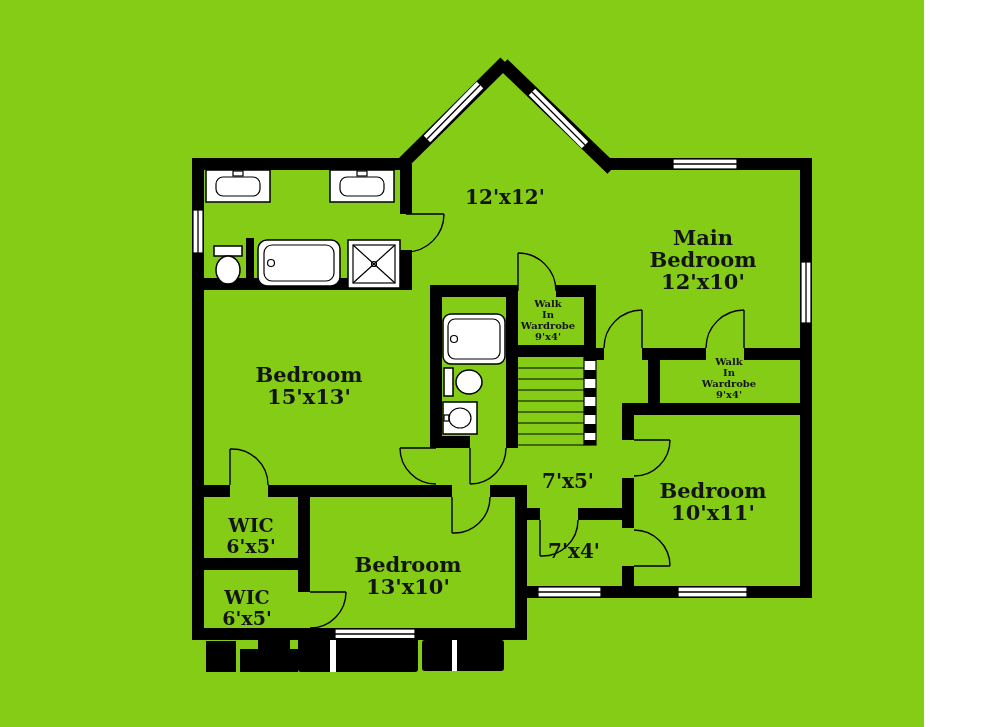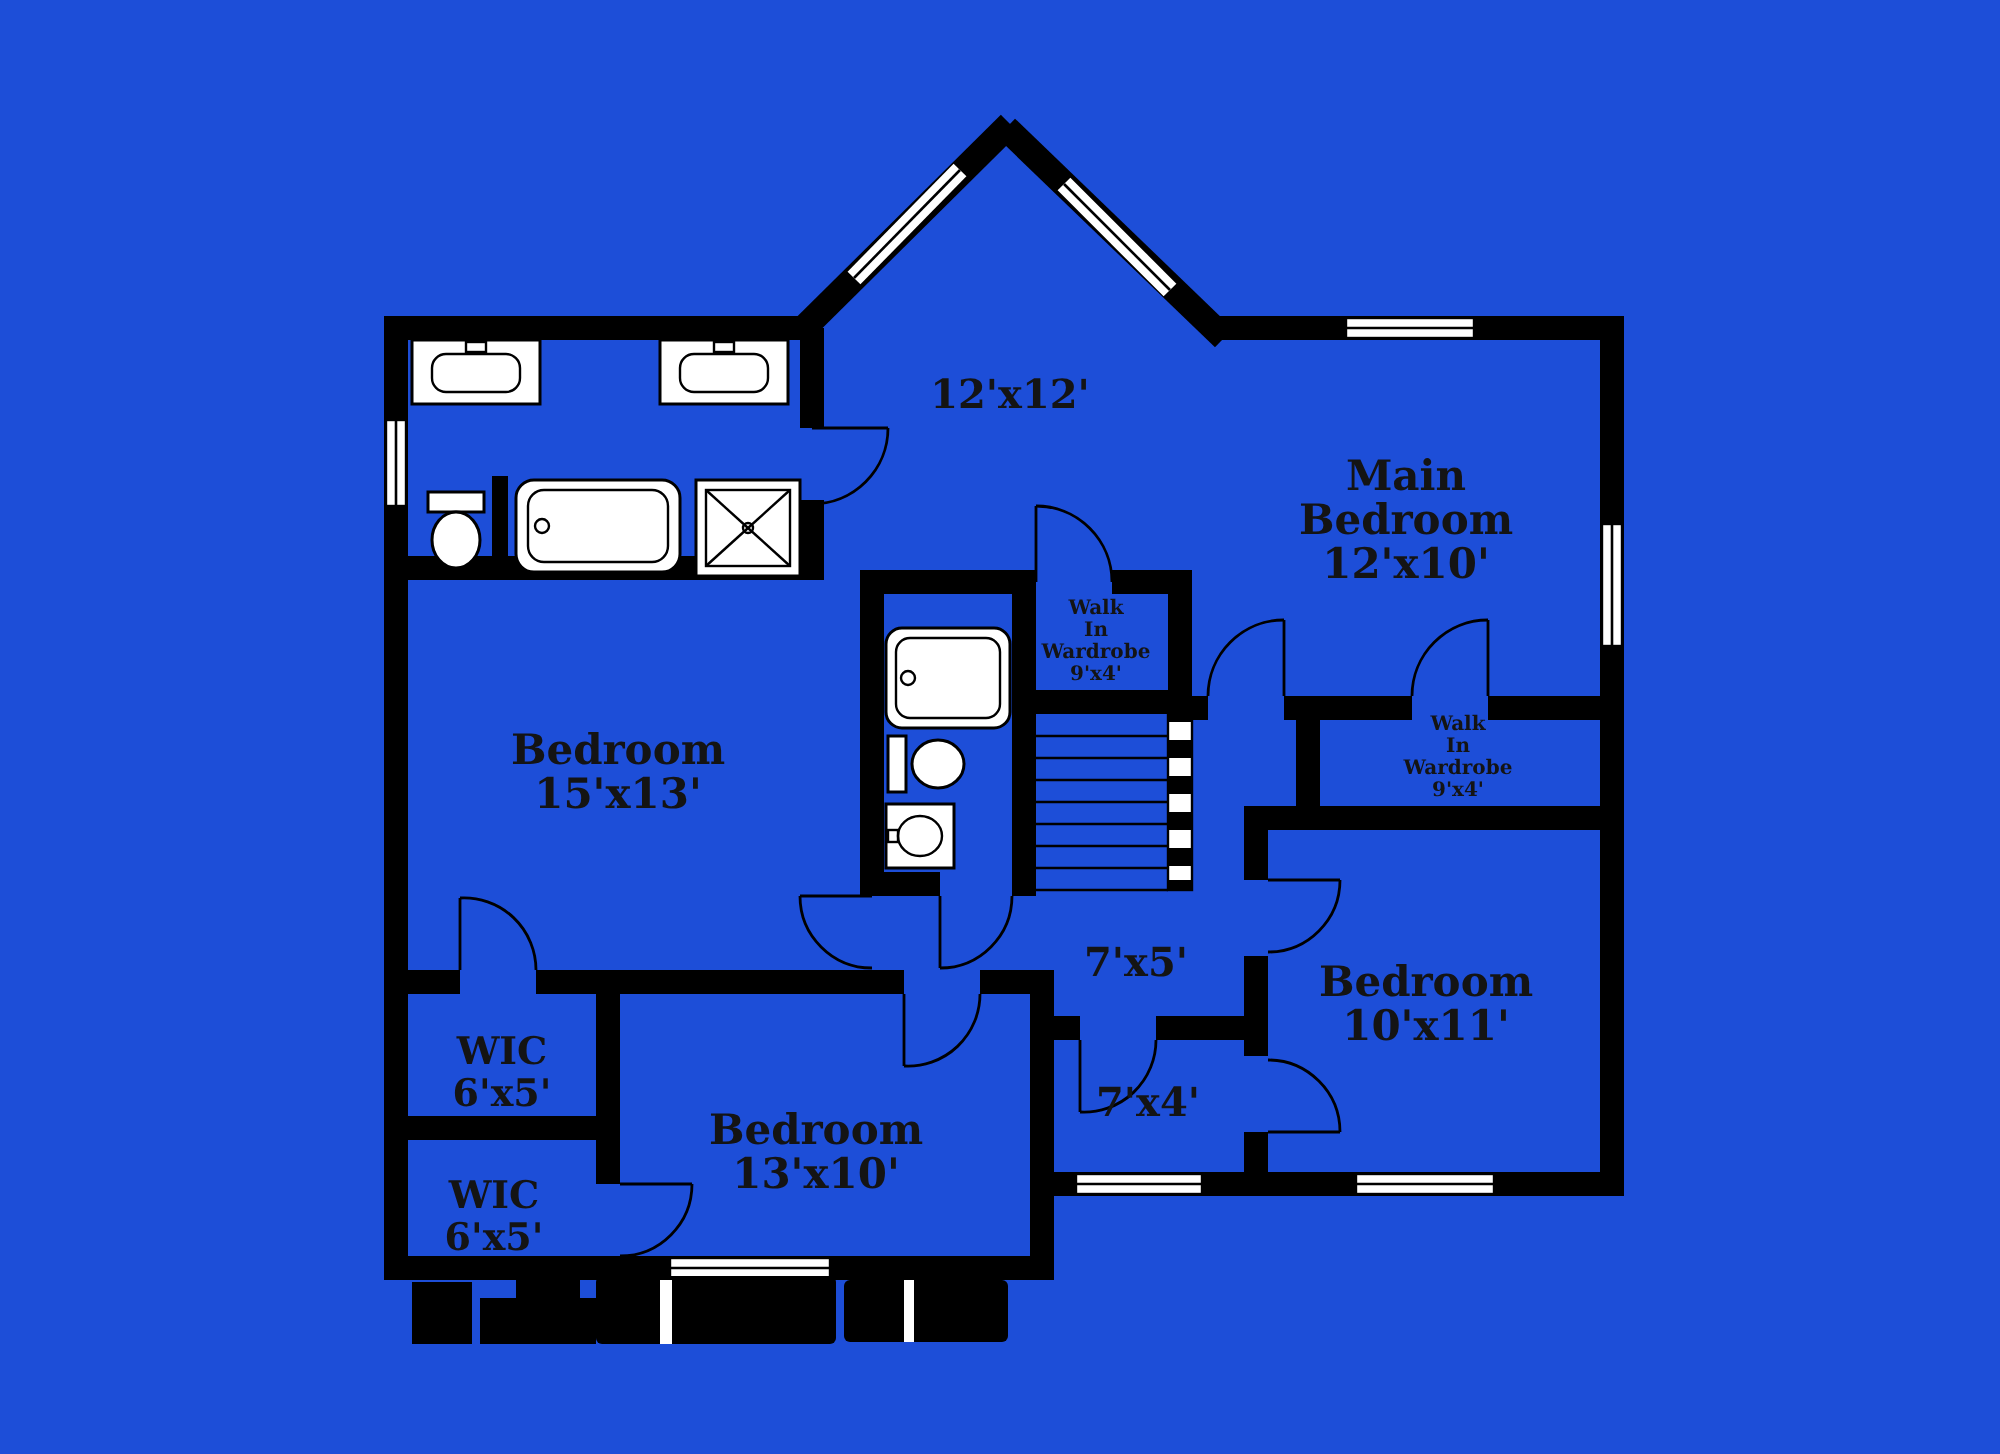--- a/index.html
+++ b/index.html
@@ -1,16 +1,16 @@
 <!DOCTYPE html>
 <html><head>
 <meta charset="utf-8">
 <style>
   html,body{margin:0;padding:0;background:#ffffff;}
-  .canvas{position:relative;width:1000px;height:727px;background:#1d4ed8;overflow:hidden;}
+  .canvas{position:relative;width:924px;height:727px;background:#84cc16;overflow:hidden;}
   svg{display:block;}
   .wall{fill:#000000;}
   .win{fill:#ffffff;stroke:#000000;stroke-width:1.2;}
   .winline{stroke:#000000;stroke-width:1.3;}
   .winband{stroke:#ffffff;stroke-width:9;fill:none;}
   .diag{stroke:#000000;stroke-width:13;fill:none;}
   .fix{fill:#ffffff;stroke:#000000;stroke-width:1.5;}
   .fixline{stroke:#000000;stroke-width:1.2;fill:none;}
   .arc{fill:none;stroke:#000000;stroke-width:1.4;}
   .leaf{stroke:#000000;stroke-width:1.4;}

